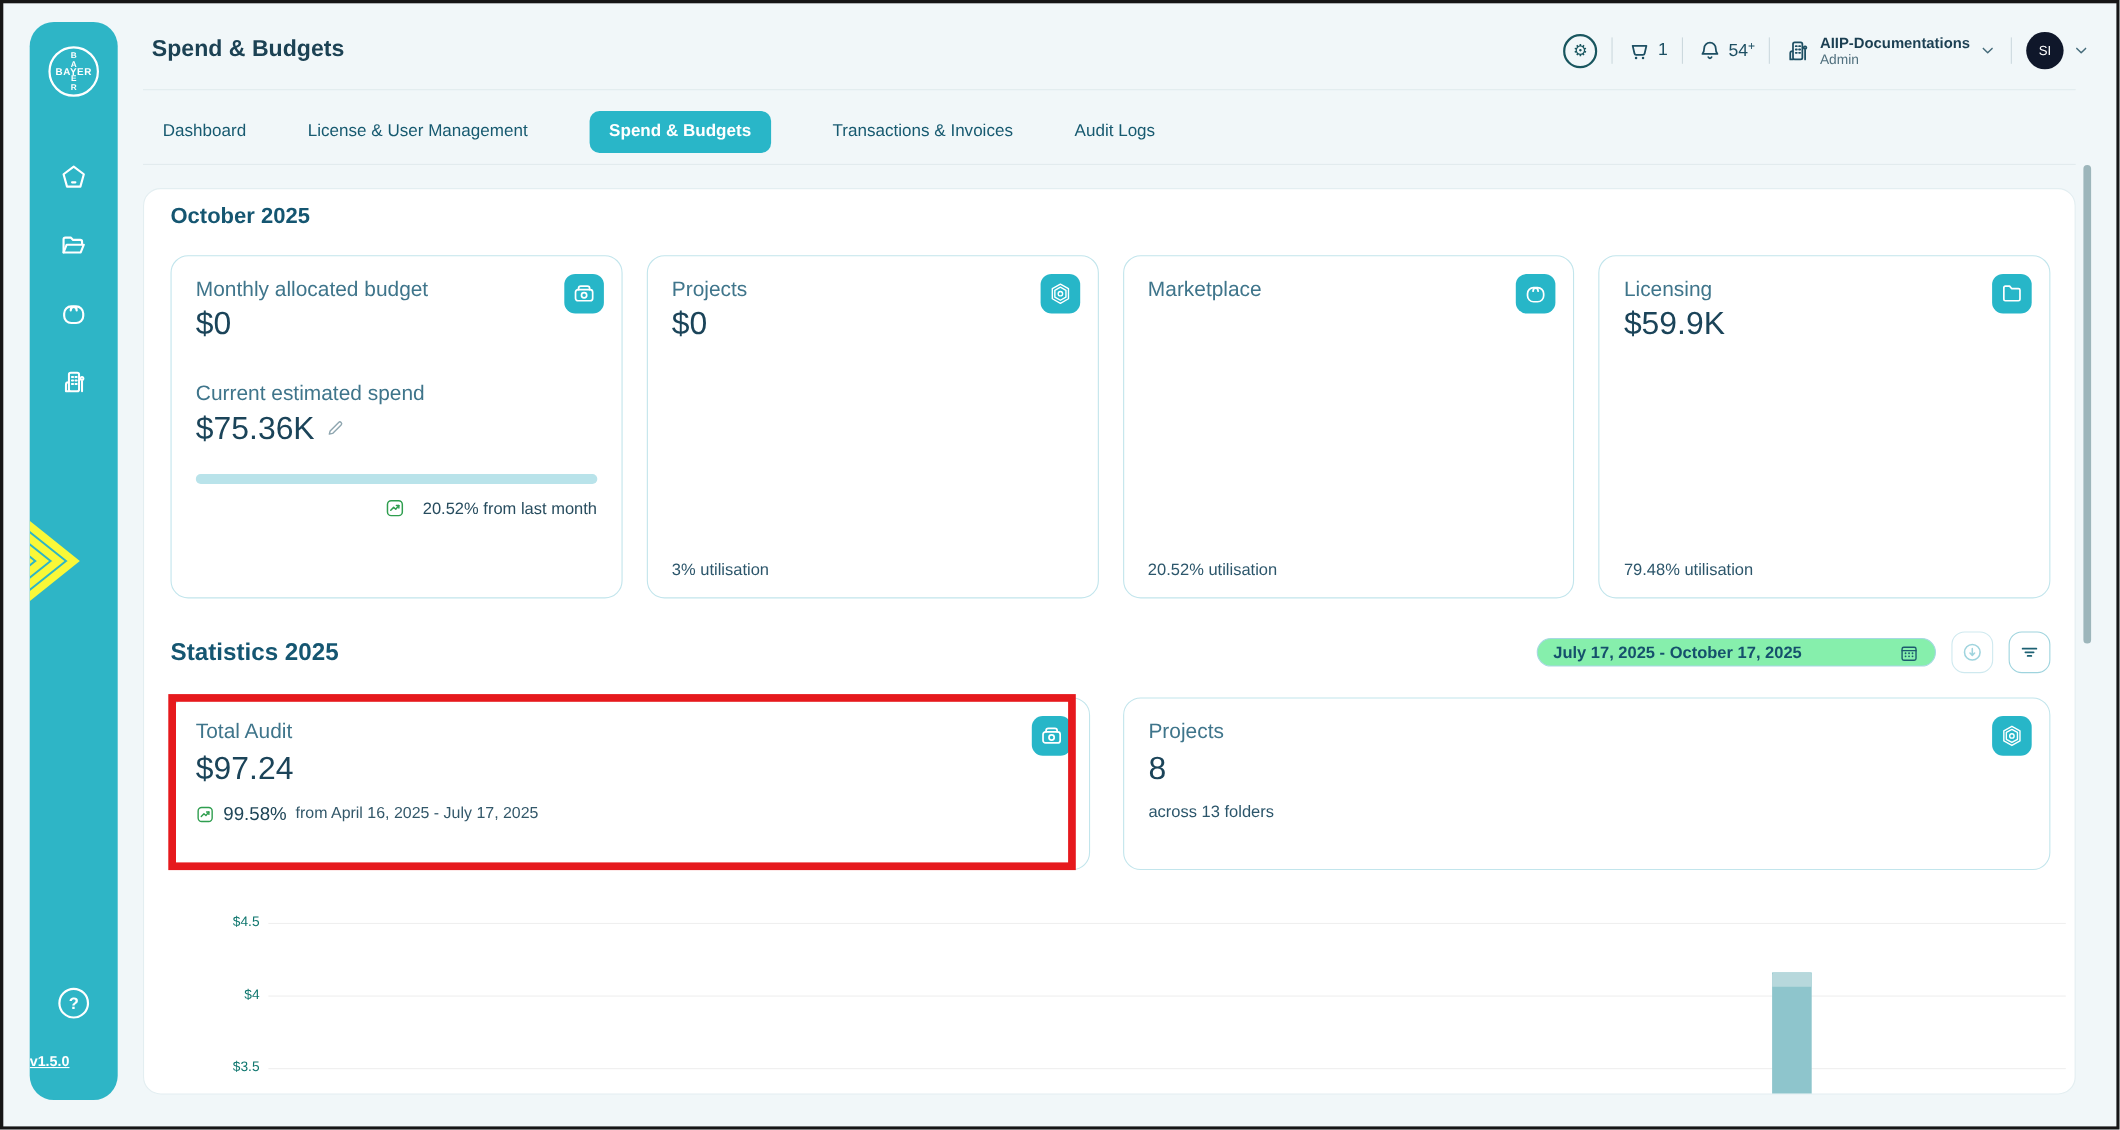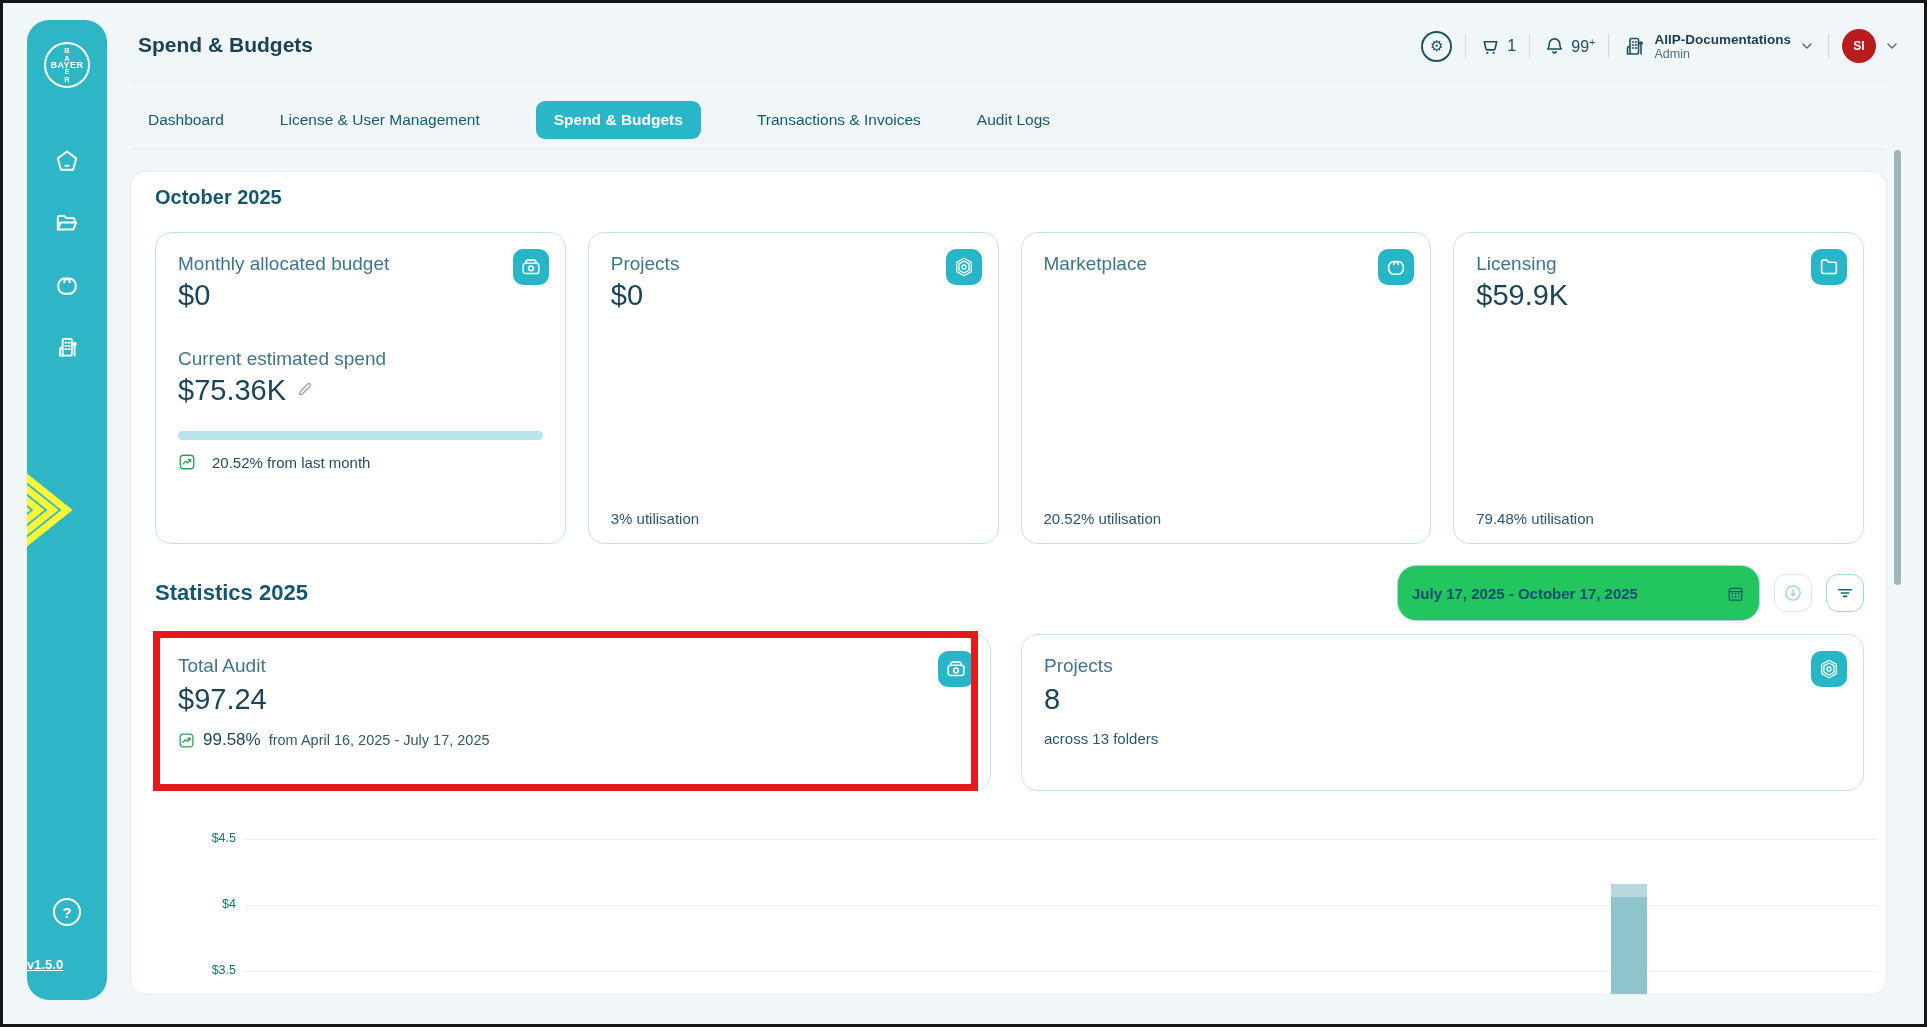--- a/index.html
+++ b/index.html
@@ -40,22 +40,22 @@
   .sep { width:1px; height:24px; background:#ccd9de; }
   .credits { width:31px; height:31px; border:2.5px solid #19565f; border-radius:50%;
              display:flex; align-items:center; justify-content:center; font-size:15px;
              color:#19565f; cursor:pointer; }
   .hgroup { display:flex; align-items:center; gap:5px; cursor:pointer; }
   .count { font-size:16px; color:#1d4f63; }
   .count sup { font-size:11px; }
   .org { display:flex; align-items:center; gap:8px; cursor:pointer; }
   .org-txt .name { font-size:13.5px; font-weight:bold; color:#1b3f52; }
   .org-txt .role { font-size:12.5px; color:#51707e; }
-  .avatar { width:34px; height:34px; border-radius:50%; background:#b91c1c; color:#fff;
-            font-size:12px; font-weight:bold; display:flex; align-items:center;
+  .avatar { width:34px; height:34px; border-radius:50%; background:#0f172a; color:#fff;
+            font-size:12px; font-weight:normal; display:flex; align-items:center;
             justify-content:center; }
 
   .divider { position:absolute; left:127px; width:1757px; height:1px; background:#e2ebee; }
   .d1 { top:78px; } .d2 { top:146px; }
 
   
   .tabs { position:absolute; left:145px; top:96px; height:42px; display:flex;
           align-items:center; gap:56px; }
   .tab { font-size:15.5px; color:#175a70; cursor:pointer; white-space:nowrap; }
   .tab.active { background:#29b6c8; color:#fff; font-weight:bold; padding:10px 18px;
@@ -73,30 +73,30 @@
           padding:20px 22px; }
   .icon-tile { position:absolute; top:16px; right:16px; width:36px; height:36px;
                background:#27b6c8; border-radius:10px; color:#fff; display:flex;
                align-items:center; justify-content:center; }
   .card-label { font-size:19px; color:#3f758b; }
   .card-value { font-size:29px; color:#1b4459; margin-top:4px; }
   .card-footer { position:absolute; left:22px; bottom:16px; font-size:15px; color:#2c566b; }
   .block2 { margin-top:36px; }
   .value-row { display:flex; align-items:center; gap:10px; }
   .progress { margin-top:24px; height:9px; border-radius:5px; background:#b9e3ea; }
-  .trend-row { display:flex; align-items:center; gap:16px; margin-top:13px; }
+  .trend-row { display:flex; align-items:center; gap:16px; margin-top:13px;justify-content:flex-end; }
   .trend-ico { color:#2f9e4f; display:flex; }
   .trend-txt { font-size:15px; color:#274c5e; }
 
   .stats-row { position:absolute; left:24px; top:400px; width:1709px; height:42px;
                display:flex; align-items:center; justify-content:space-between; }
   .t-stats { position:static; font-size:22px; }
   .stats-controls { display:flex; align-items:center; gap:14px; }
-  .date-pill { width:363px; height:56px; border:1.5px solid #a6d8e2; border-radius:19px;
-               background:#22c55e; display:flex; align-items:center; justify-content:space-between;
+  .date-pill { width:363px; height:26px; border:1.5px solid #a6d8e2; border-radius:19px;
+               background:#86efac; display:flex; align-items:center; justify-content:space-between;
                padding:0 14px; cursor:pointer; }
   .date-pill .dtxt { font-size:15px; font-weight:bold; color:#15506c; }
   .sq-btn { width:38px; height:38px; border-radius:12px; background:#fff; display:flex;
             align-items:center; justify-content:center; cursor:pointer; }
   .dl-btn { border:1.5px solid #cfe9ef; color:#9fd4de; }
   .fl-btn { border:1.5px solid #9fd4de; color:#1d6173; }
 
   .stats-grid { position:absolute; left:24px; top:462px; width:1709px; height:157px;
                 display:grid; grid-template-columns:836px 843px; gap:30px; }
   .stat-value { font-size:29px; color:#1b4459; margin-top:6px; }
@@ -199,21 +199,21 @@
     </span>
     <span class="sep"></span>
 
     <span class="hgroup">
       <span>
         <svg width="23" height="23" viewBox="0 0 24 24" fill="none" stroke="#1d4f63" stroke-width="1.7" stroke-linejoin="round" stroke-linecap="round">
           <path d="M12 4 a5.5 5.5 0 0 1 5.5 5.5 c0 3 .8 4.3 1.6 5.1 H4.9 c.8 -.8 1.6 -2.1 1.6 -5.1 A5.5 5.5 0 0 1 12 4 Z"></path>
           <path d="M10.4 17.6 a1.7 1.7 0 0 0 3.2 0"></path>
         </svg>
       </span>
-      <span class="count"><span>99</span><sup>+</sup></span>
+      <span class="count"><span>54</span><sup>+</sup></span>
     </span>
     <span class="sep"></span>
 
     <span class="org">
       <span>
         <svg width="24" height="24" viewBox="0 0 24 24" fill="none" stroke="#1d4f63" stroke-width="1.6" stroke-linejoin="round" stroke-linecap="round">
           <rect x="8" y="4.5" width="8.5" height="15.5" rx="1.5"></rect>
           <path d="M10.5 8 h1 M13.5 8 h1 M10.5 11 h1 M13.5 11 h1 M10.5 14 h1 M13.5 14 h1"></path>
           <path d="M8 20 H5.5 v-5.5 a2 2 0 0 1 2 -2"></path>
           <path d="M19 20 v-9.5 a1.2 1.2 0 1 0 -0.1 0"></path>

